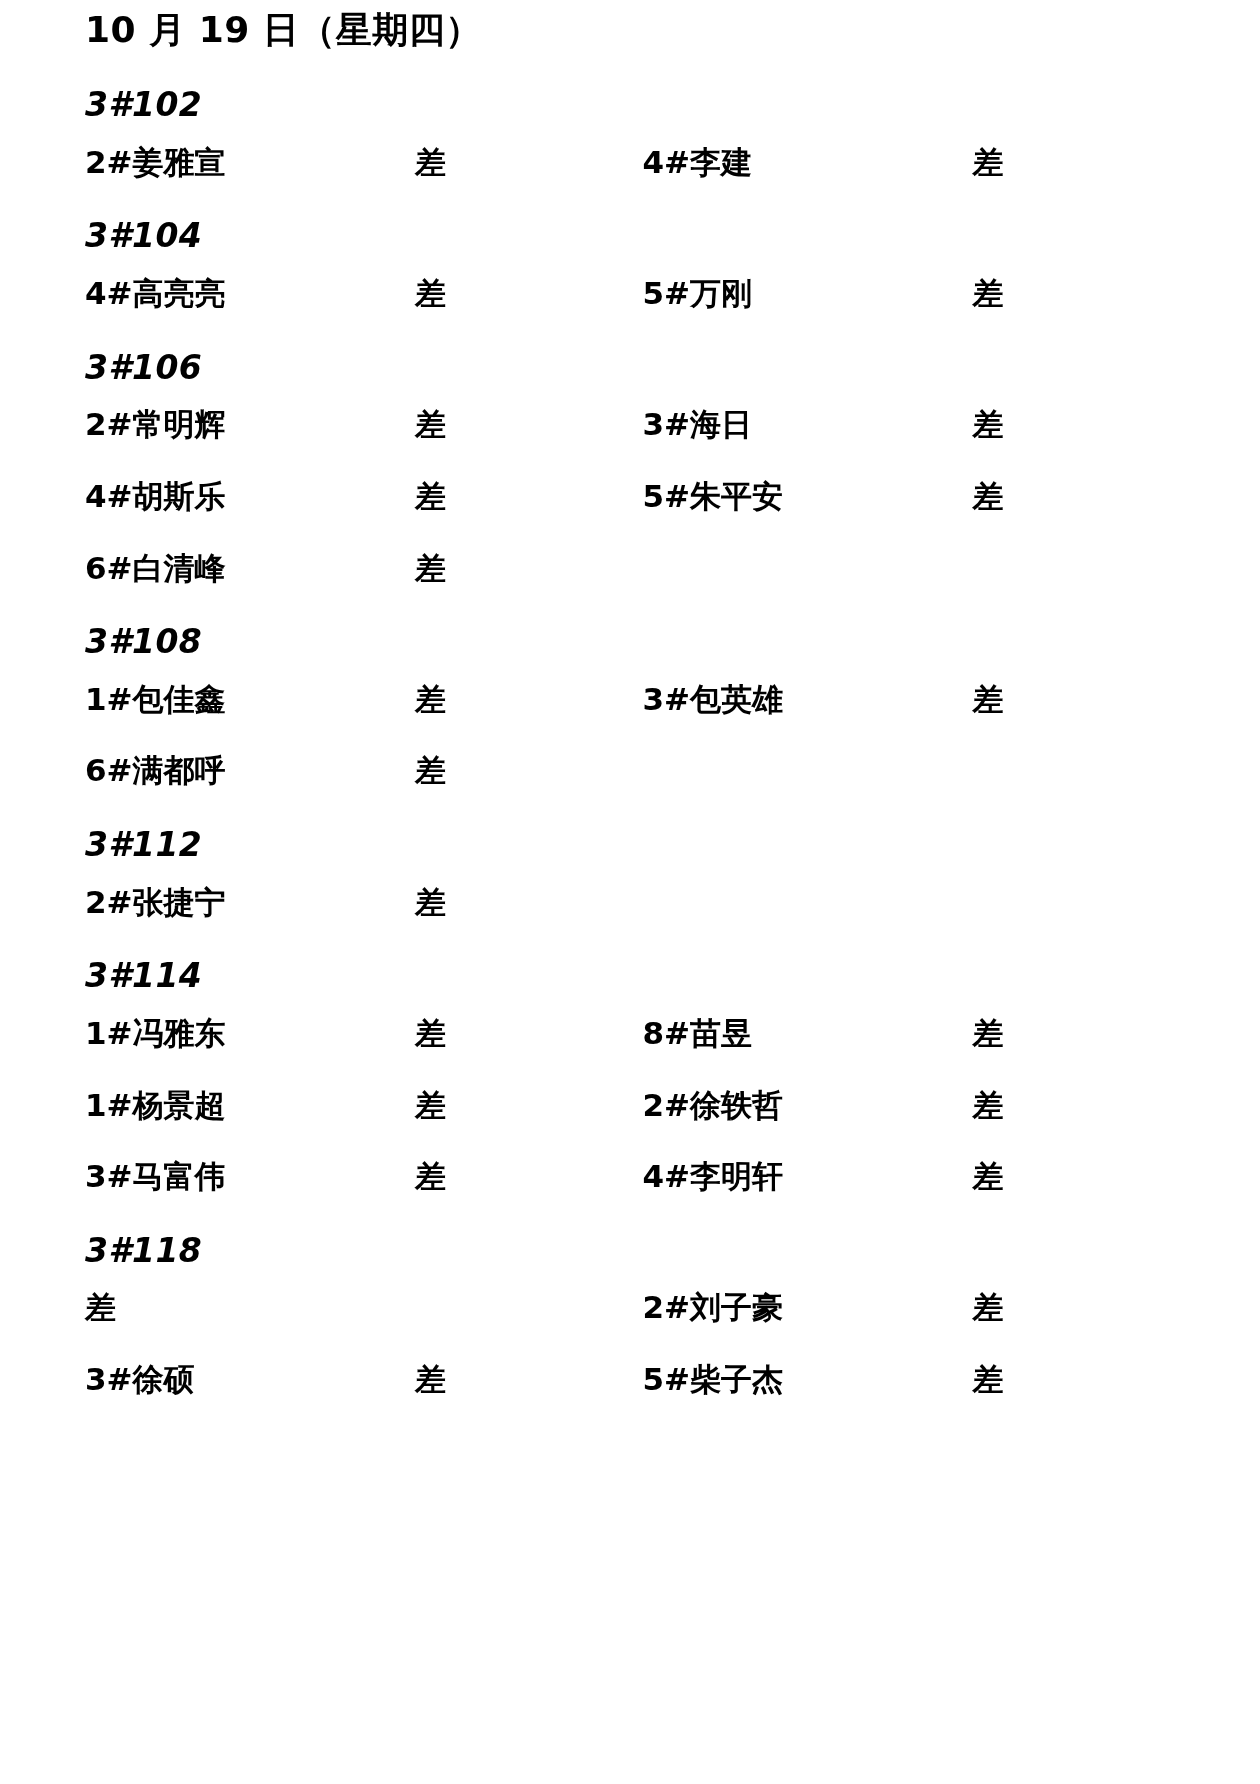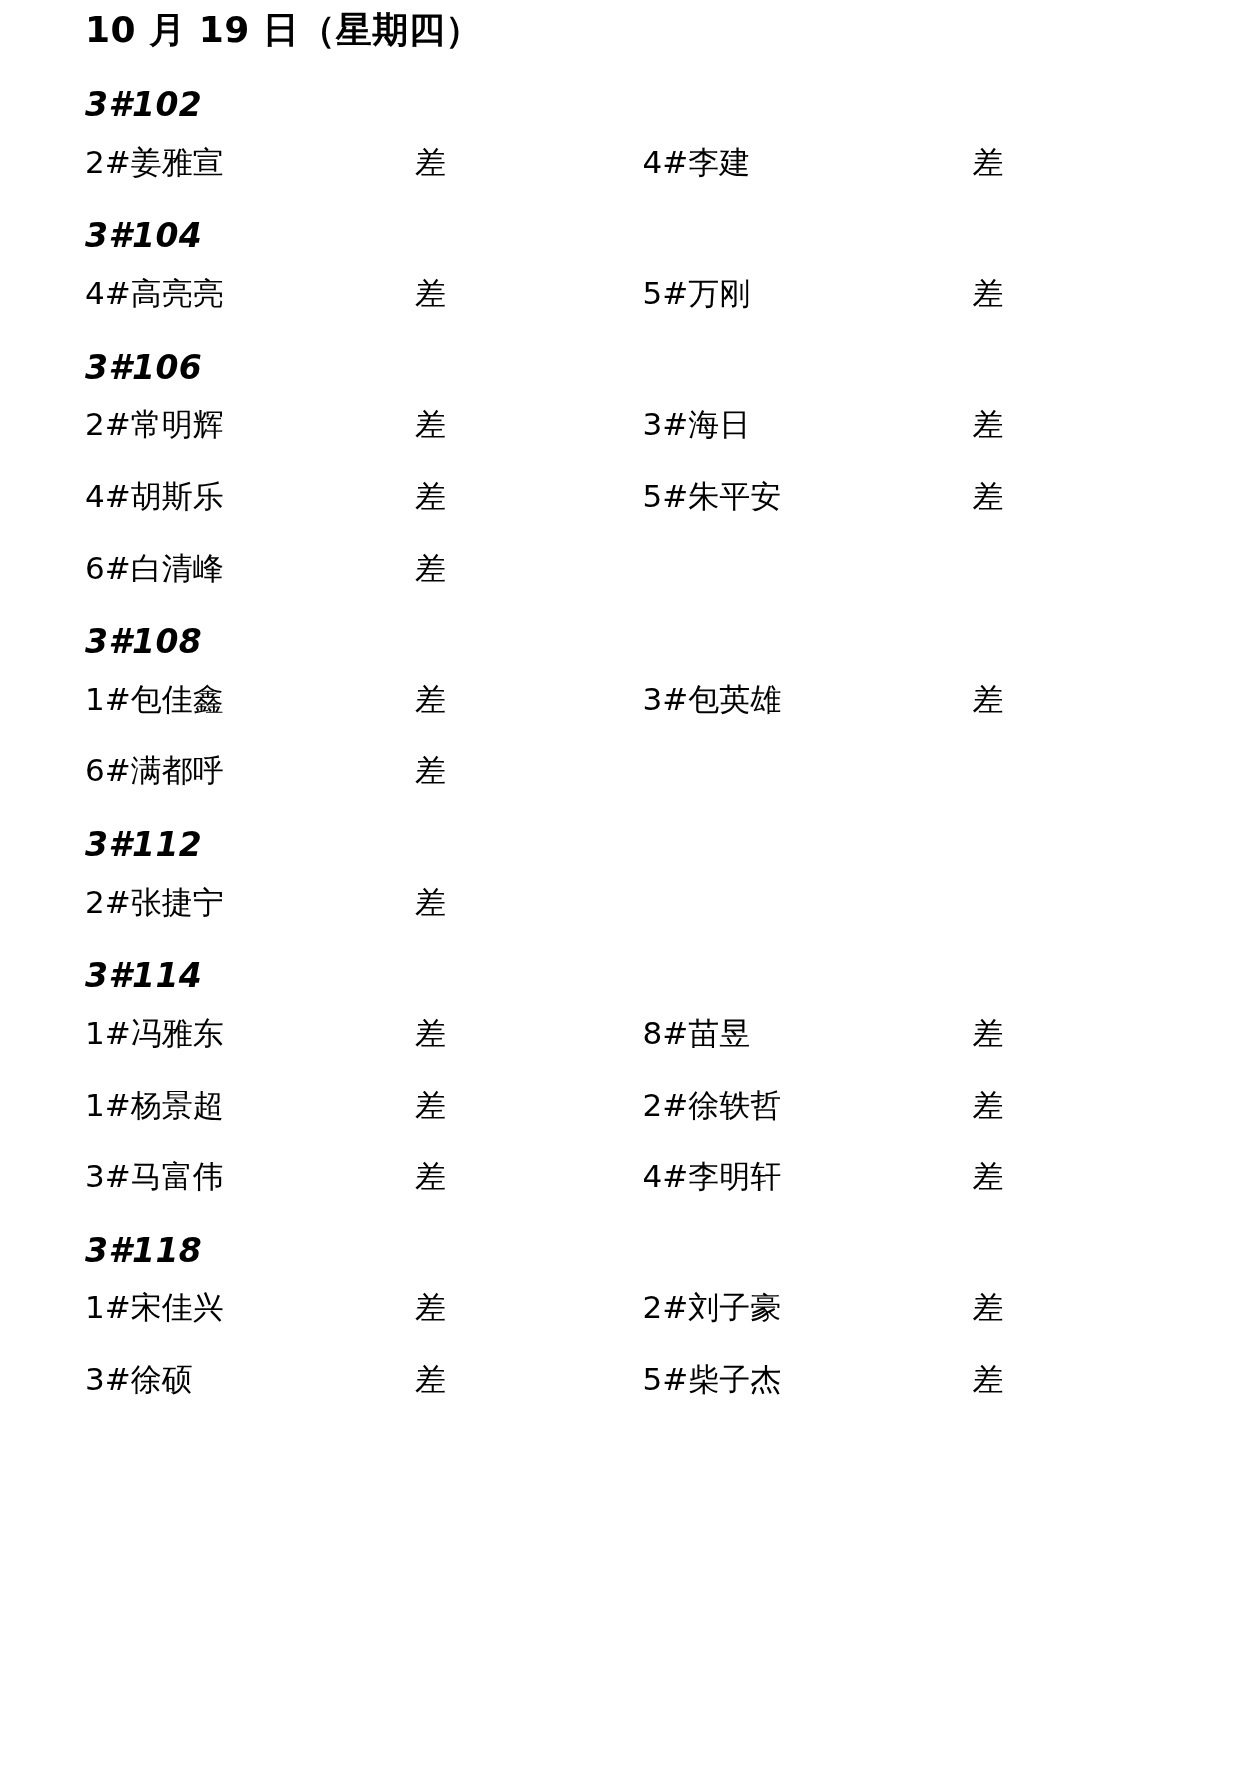--- a/index.html
+++ b/index.html
@@ -37,20 +37,21 @@
     margin: 18px 0 20px 0;
     line-height: 1.2;
     letter-spacing: 0.5px;
     font-style: italic;
   }
   .row {
     display: flex;
     align-items: flex-end;
     margin: 0 0 36px 0;
     width: 100%;
+    font-weight: bold;
   }
   .cell {
     display: flex;
     align-items: baseline;
   }
   .cell-left {
     width: 50%;
     box-sizing: border-box;
   }
   .cell-right {
@@ -207,21 +208,20 @@
           <div class="cell cell-right">
             <span class="person-name">4#李明轩</span>
             <span class="person-status">差</span>
           </div>
         </div>
       </div>
       <div class="room-block">
         <div class="room-header">3#118</div>
         <div class="row">
           <div class="cell cell-left">
-            <span class="person-name">1#宋佳兴</span>
             <span class="person-status">差</span>
           </div>
           <div class="cell cell-right">
             <span class="person-name">2#刘子豪</span>
             <span class="person-status">差</span>
           </div>
         </div>
         <div class="row">
           <div class="cell cell-left">
             <span class="person-name">3#徐硕</span>

